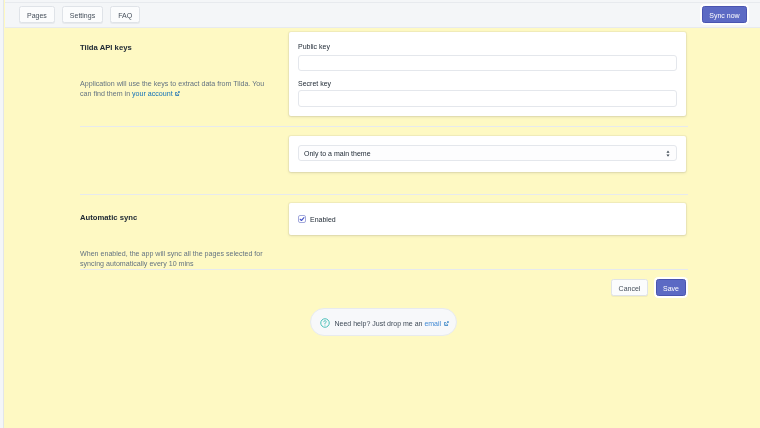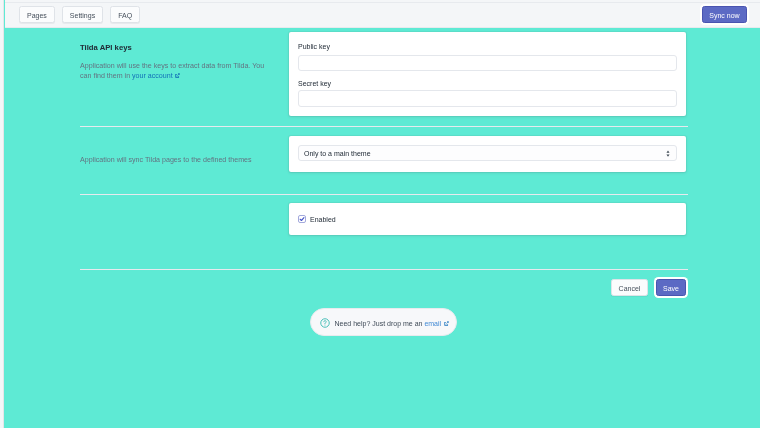--- a/index.html
+++ b/index.html
@@ -1,19 +1,19 @@
 <!DOCTYPE html>
 <html><head>
 <meta charset="utf-8">
 <style>
   html,body{margin:0;padding:0;}
   body{width:760px;height:428px;background:#f4f6f8;
        font-family:"Liberation Sans",sans-serif;
        -webkit-font-smoothing:antialiased;overflow:hidden;}
-  .app{position:absolute;left:0;top:0;width:760px;height:428px;background:#5eead4;}
+  .app{position:absolute;left:0;top:0;width:760px;height:428px;background:#fef9c3;}
 
   
   .rail{position:absolute;left:0;top:0;width:4px;height:428px;background:#f4f6f8;
         border-right:1px solid #e3e6e9;box-sizing:border-box;}
 
   
   .topbar{position:absolute;left:5px;top:0;width:755px;height:28px;
           background:#f4f6f8;border-bottom:1px solid #e7eaee;box-sizing:border-box;}
   .topbar-line{position:absolute;left:5px;top:2px;width:755px;height:1px;background:#e7eaee;}
   .tabs{position:absolute;left:19px;top:6px;display:flex;gap:7px;}
@@ -23,21 +23,21 @@
        box-shadow:0 1px 0 rgba(22,29,37,.05);}
   .sync-btn{position:absolute;left:702px;top:6px;width:45px;height:17px;box-sizing:border-box;
             background:#5c6ac4;border:1px solid #4954b0;border-radius:2.5px;
             display:flex;align-items:center;justify-content:center;padding-top:1.5px;
             font-size:7px;color:#ffffff;
             box-shadow:0 0 0 2px #ffffff, 0 1px 0 rgba(22,29,37,.05);}
 
   
   .section{position:absolute;left:80px;}
   .sec-title{font-size:7.7px;font-weight:bold;color:#212b36;line-height:9px;}
-  .sec-desc{font-size:7.1px;color:#637381;line-height:10.1px;width:188px;margin-top:9px;}
+  .sec-desc{font-size:7.1px;color:#637381;line-height:10.1px;width:188px;margin-top:27px;}
   .link{color:#1271b8;text-decoration:none;}
   .extlink{display:inline-block;width:5px;height:5px;vertical-align:-0.5px;margin-left:2.2px;line-height:0;}
 
   
   .card{position:absolute;background:#ffffff;border-radius:2px;
         box-shadow:0 0 0 1px rgba(63,63,68,.05), 0 1px 3px 0 rgba(63,63,68,.15);}
 
   .fld-label{font-size:7px;color:#212b36;line-height:9px;}
   .fld-input{box-sizing:border-box;height:16.5px;background:#ffffff;
              border:1px solid #e4e7ec;border-radius:3px;}
@@ -103,35 +103,38 @@
   </div>
   <div class="card" style="left:289px;top:32px;width:397px;height:84px;">
     <div style="position:absolute;left:9px;top:10px;" class="fld-label">Public key</div>
     <div style="position:absolute;left:9px;top:22.5px;width:379px;" class="fld-input"></div>
     <div style="position:absolute;left:9px;top:47px;" class="fld-label">Secret key</div>
     <div style="position:absolute;left:9px;top:58px;width:379px;" class="fld-input"></div>
   </div>
   <div class="divider" style="position:absolute;left:80px;top:125.5px;width:608px;height:1px;background:#e7eaee;"></div>
 
   <div class="section" style="top:145.8px;">
-    <div class="sec-desc">Application will sync Tilda pages to the defined themes</div>
   </div>
   <div class="card" style="left:289px;top:136px;width:397px;height:36px;">
     <div class="select" style="position:absolute;left:9px;top:9px;width:379px;">
       <span>Only to a main theme</span>
       <span class="select-arrows">
         <svg viewBox="0 0 6 10" width="4" height="7">
             <path d="M3 0.3 L5.3 3.6 L0.7 3.6 Z" fill="#3d4852"></path>
             <path d="M3 9.7 L0.7 6.4 L5.3 6.4 Z" fill="#3d4852"></path>
           </svg>
       </span>
     </div>
   </div>
   <div class="divider" style="position:absolute;left:80px;top:193.5px;width:608px;height:1px;background:#e7eaee;"></div>
 
+  <div class="section" style="top:212.5px;">
+    <div class="sec-title">Automatic sync</div>
+    <div class="sec-desc">When enabled, the app will sync all the pages selected for syncing automatically every 10 mins</div>
+  </div>
   <div class="card" style="left:289px;top:203px;width:397px;height:32px;">
     <div class="cb-row" style="position:absolute;left:9px;top:12px;">
       <span class="cbox">
         <svg viewBox="0 0 8 8" width="8" height="8" style="position:absolute;left:-1px;top:-1px;">
             <path d="M2.15 4.25 L3.45 5.5 L5.95 2.7" stroke="#4a57c9" stroke-width="1.15" fill="none" stroke-linecap="round" stroke-linejoin="round"></path>
           </svg>
       </span>
       <span class="cb-label">Enabled</span>
     </div>
   </div>

